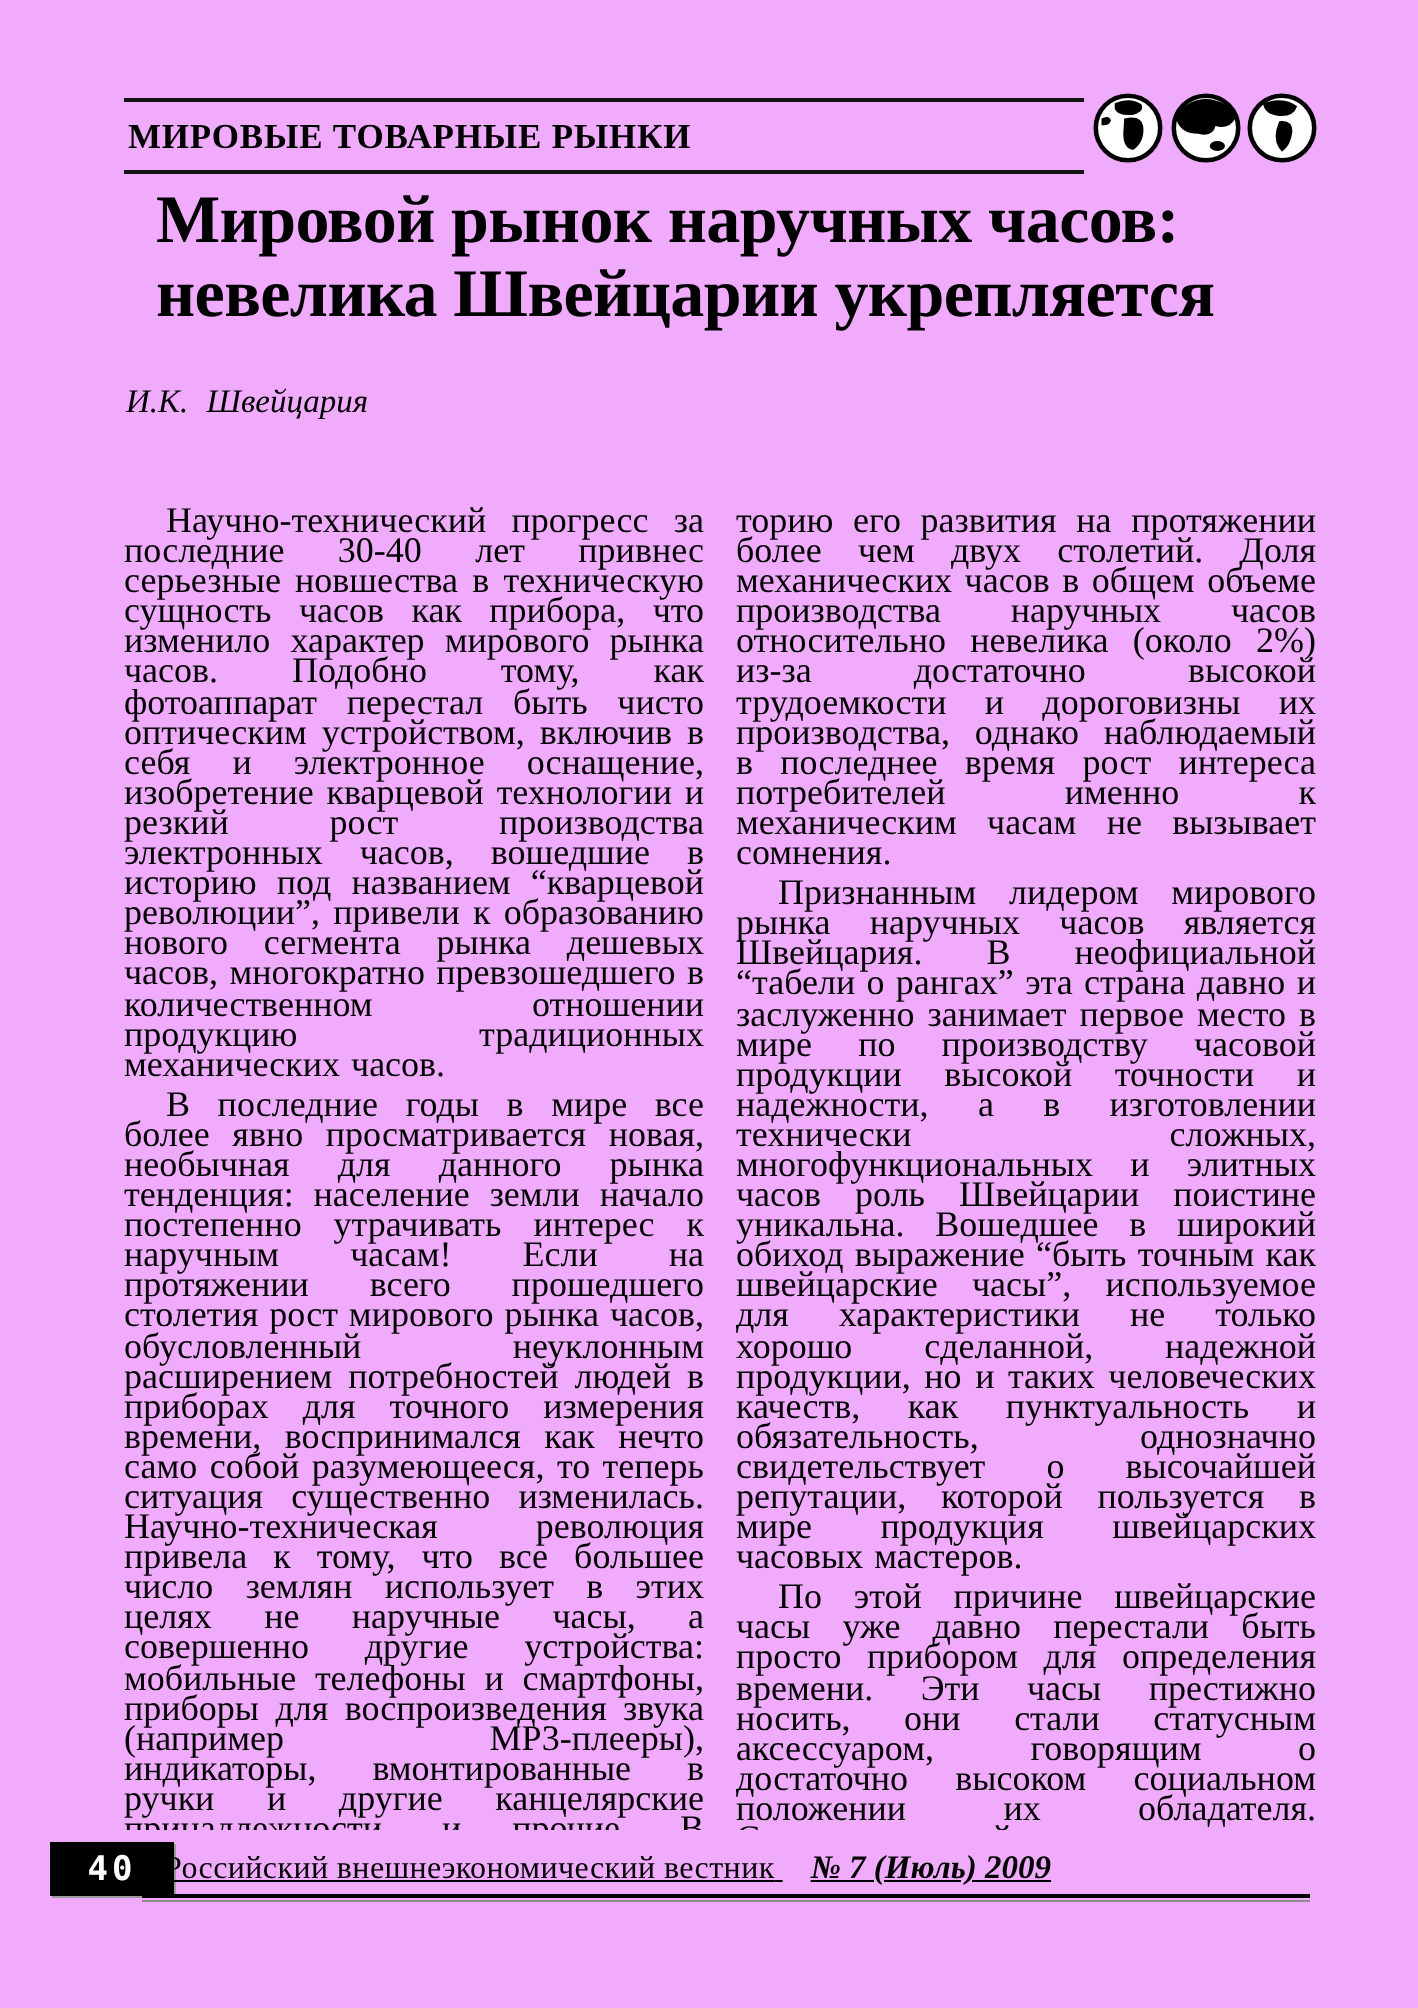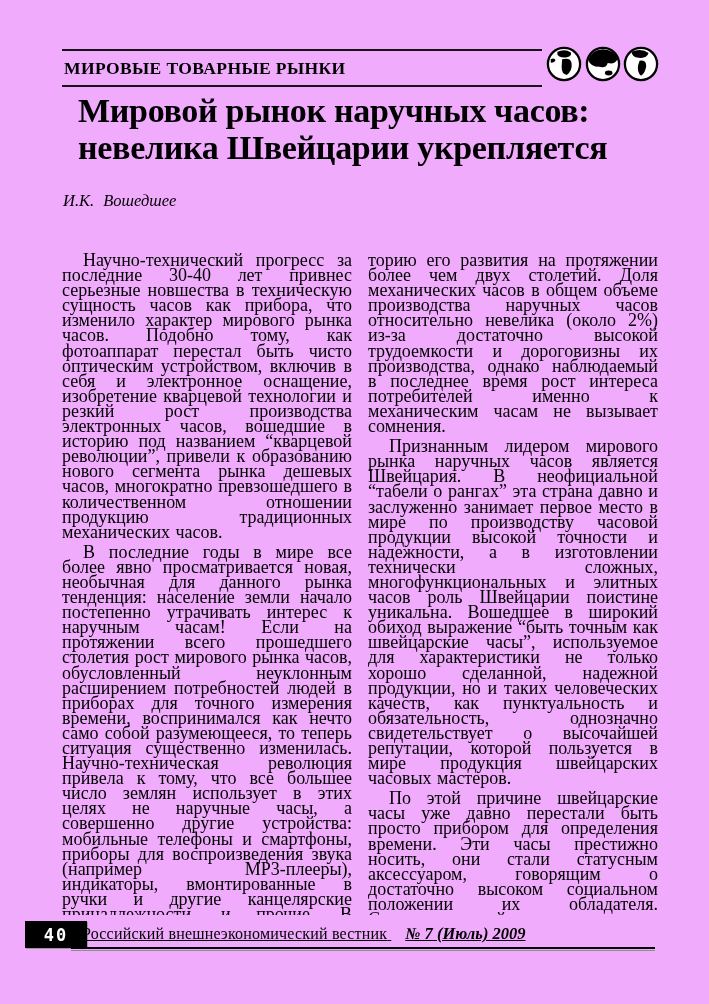--- a/index.html
+++ b/index.html
@@ -100,21 +100,21 @@
         <path d="M17.5 15.5 Q24.5 14.5 24.5 21 Q23.5 28.5 19 31.5 Q14.5 27 16 20 Z" fill="#000"></path>
       </svg>
     </span>
   </div>
 
   <div class="article-title">
     <div>Мировой рынок наручных часов:</div>
     <div>невелика Швейцарии укрепляется</div>
   </div>
 
-  <div class="author">И.К. Вошедшее</div>
+  <div class="author">И.К. Швейцария</div>
 
   <div class="columns">
     <div class="col">
       <p>Научно-технический прогресс за последние 30-40 лет привнес серьезные новшества в техническую сущность часов как прибора, что изменило характер мирового рынка часов. Подобно тому, как фотоаппарат перестал быть чисто оптическим устройством, включив в себя и электронное оснащение, изобретение кварцевой технологии и резкий рост производства электронных часов, вошедшие в историю под названием “кварцевой революции”, привели к образованию нового сегмента рынка дешевых часов, многократно превзошедшего в количественном отношении продукцию традиционных механических часов.</p>
       <p>В последние годы в мире все более явно просматривается новая, необычная для данного рынка тенденция: население земли начало постепенно утрачивать интерес к наручным часам! Если на протяжении всего прошедшего столетия рост мирового рынка часов, обусловленный неуклонным расширением потребностей людей в приборах для точного измерения времени, воспринимался как нечто само собой разумеющееся, то теперь ситуация существенно изменилась. Научно-техническая революция привела к тому, что все большее число землян использует в этих целях не наручные часы, а совершенно другие устройства: мобильные телефоны и смартфоны, приборы для воспроизведения звука (например МР3-плееры), индикаторы, вмонтированные в ручки и другие канцелярские принадлежности, и прочие. В результате за короткий период с 2004 по 2007 гг. производство наручных часов в мире сократилось почти на 16% - с 1,3 до 1,1 млрд шт., и в ближайшие годы эта тенденция, вероятнее всего, сохранится.</p>
     </div>
     <div class="col">
       <p class="continuation">торию его развития на протяжении более чем двух столетий. Доля механических часов в общем объеме производства наручных часов относительно невелика (около 2%) из-за достаточно высокой трудоемкости и дороговизны их производства, однако наблюдаемый в последнее время рост интереса потребителей именно к механическим часам не вызывает сомнения.</p>
       <p>Признанным лидером мирового рынка наручных часов является Швейцария. В неофициальной “табели о рангах” эта страна давно и заслуженно занимает первое место в мире по производству часовой продукции высокой точности и надежности, а в изготовлении технически сложных, многофункциональных и элитных часов роль Швейцарии поистине уникальна. Вошедшее в широкий обиход выражение “быть точным как швейцарские часы”, используемое для характеристики не только хорошо сделанной, надежной продукции, но и таких человеческих качеств, как пунктуальность и обязательность, однозначно свидетельствует о высочайшей репутации, которой пользуется в мире продукция швейцарских часовых мастеров.</p>
       <p>По этой причине швейцарские часы уже давно перестали быть просто прибором для определения времени. Эти часы престижно носить, они стали статусным аксессуаром, говорящим о достаточно высоком социальном положении их обладателя. Стоимость швейцарских часов на несколько порядков выше, чем часовая продукция, выпускаемая в других странах. Так, по данным внешнеторговой статистики, в 2007 г. средняя стоимость китайских часов, направляемых на экспорт, составила 1,76 долл., гонконгских – 9,0 долл., швейцарских – 476,4 долл. И это только средняя цена! Многие часы, изготавливаемые швейцарскими мастерами штучно, ограниченными сериями или даже в единственном экземпляре вообще не имеют верхнего ценового предела.</p>

